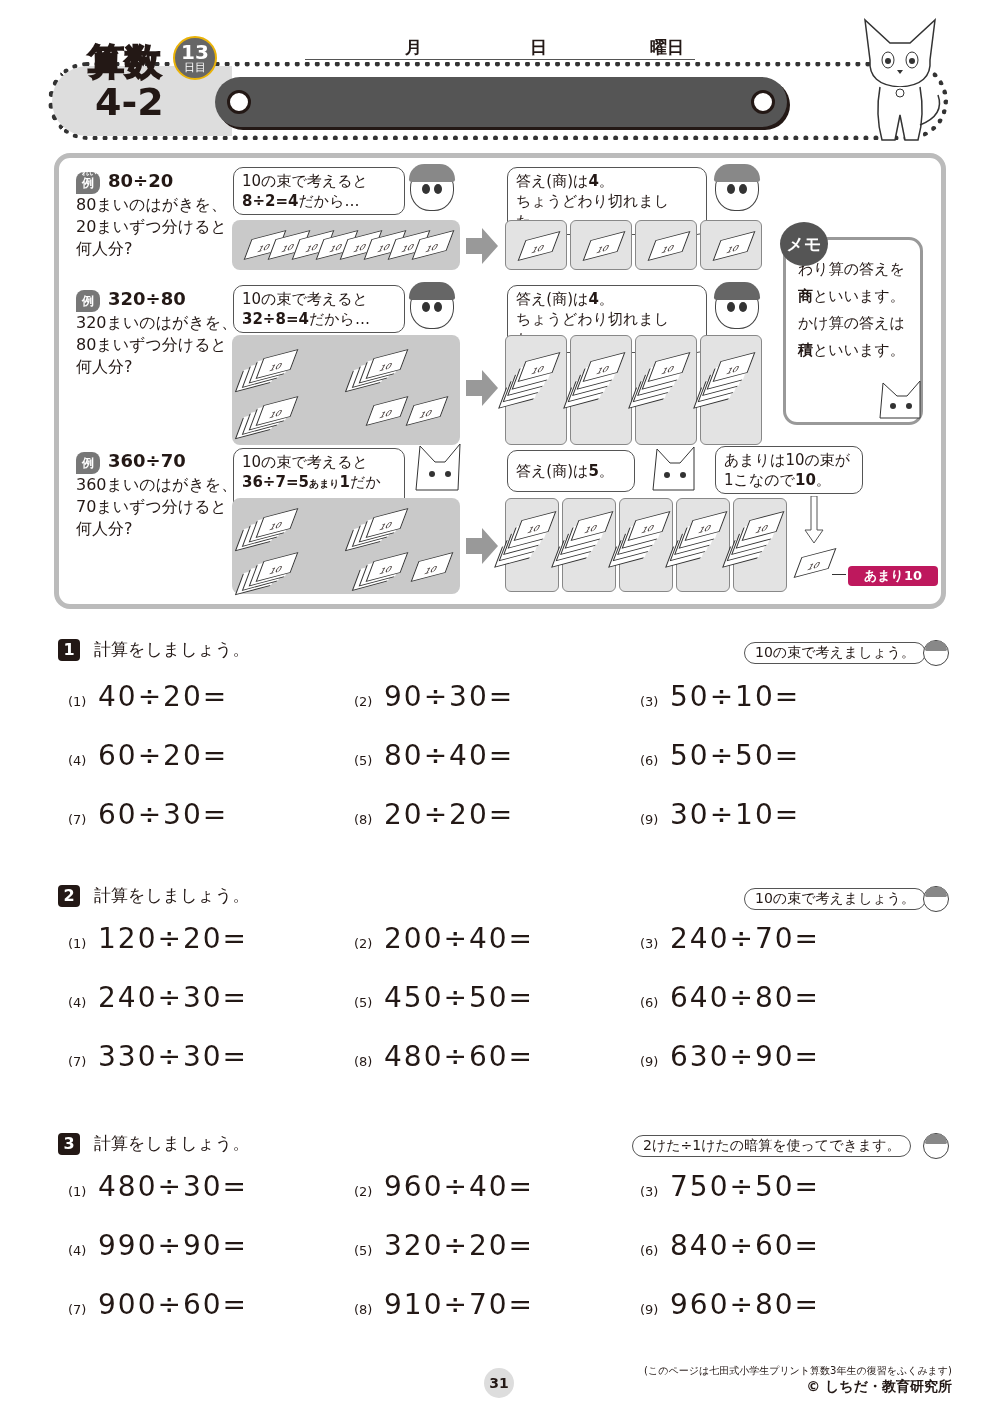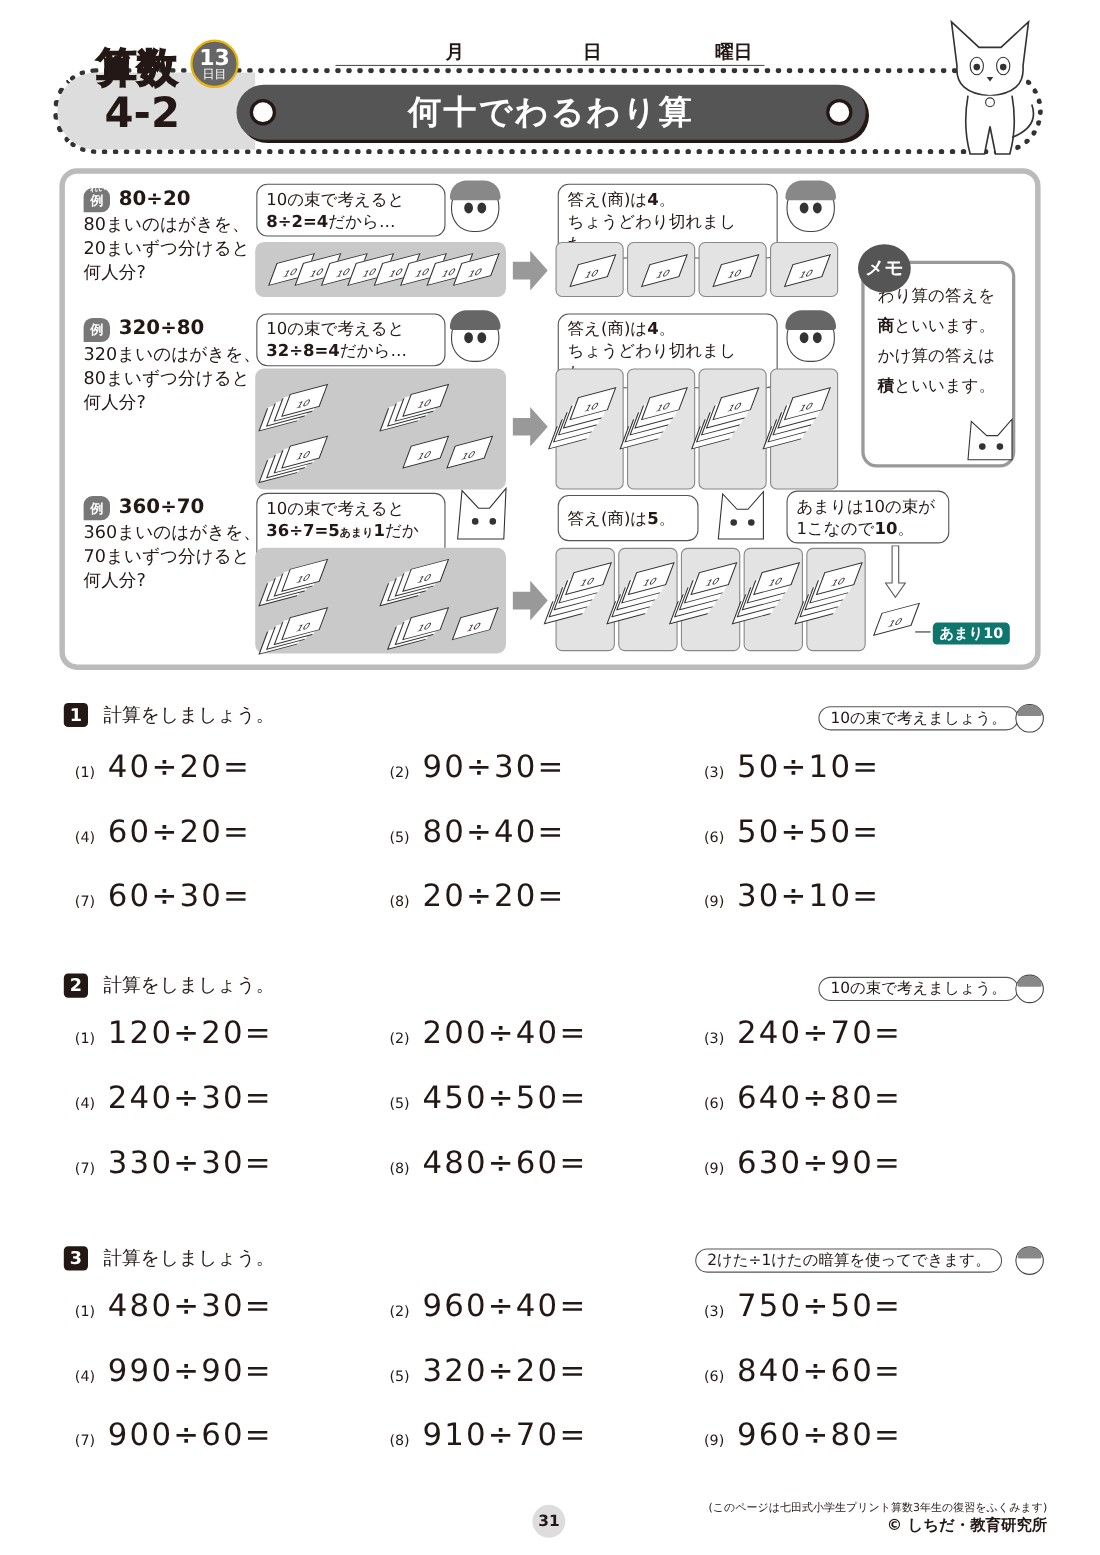--- a/index.html
+++ b/index.html
@@ -30,21 +30,21 @@
 .gray-panel{position:absolute;background:#c9c9c9;border-radius:8px}
 .cell{position:absolute;background:#e3e3e3;border:1.5px solid #888;border-radius:6px}
 .card{position:absolute;width:30px;height:22px;border:1px solid #333;background:#fff;transform:skewX(-35deg) rotate(-18deg);font-size:8px;text-align:center;line-height:28px;font-style:italic}
 .arrow-r{position:absolute;width:32px;height:36px}
 .face{position:absolute;width:44px;height:46px;border:1.5px solid #444;border-radius:50% 50% 45% 45%;background:#fff}
 .face .e1,.face .e2{position:absolute;top:18px;width:8px;height:10px;border-radius:50%;background:#333}
 .face .e1{left:11px}.face .e2{right:11px}
 .face .hair{position:absolute;top:-2px;left:-2px;width:46px;height:18px;background:#888;border-radius:22px 22px 4px 4px}
 .memo{position:absolute;left:783px;top:237px;width:140px;height:188px;border:3px solid #999;border-radius:14px;background:#fff;padding:16px 0 0 12px;font-size:15px;line-height:27px}
 .memo-badge{position:absolute;left:780px;top:222px;width:48px;height:44px;border-radius:50%;background:#555;color:#fff;font-size:17px;font-weight:bold;text-align:center;line-height:44px}
-.rem-label{position:absolute;left:848px;top:566px;background:#0f766e;color:#fff;font-size:13px;font-weight:bold;padding:1px 6px;border-radius:4px}
+.rem-label{position:absolute;left:848px;top:566px;background:#be185d;color:#fff;font-size:13px;font-weight:bold;padding:1px 16px;border-radius:4px}
 
 .sec-head{position:absolute;left:58px;font-size:17px;display:flex;align-items:center}
 .sec-num{display:inline-block;width:22px;height:22px;background:#231815;color:#fff;font-weight:bold;font-size:16px;text-align:center;line-height:22px;border-radius:4px;margin-right:14px}
 .hint{position:absolute;font-size:14px;border:1.5px solid #555;border-radius:14px;padding:1px 10px;background:#fff;display:flex;align-items:center}
 .hint-face{position:absolute;width:26px;height:26px;border:1.2px solid #444;border-radius:50%;background:#fff}
 .hint-face::before{content:"";position:absolute;left:1px;top:0;width:22px;height:10px;background:#888;border-radius:12px 12px 2px 2px}
 .prob{position:absolute;display:flex;align-items:baseline}
 .prob .pn{font-size:13px;width:30px;color:#231815}
 .prob .ex-t{font-size:28px;letter-spacing:2px;font-family:"DejaVu Sans",sans-serif}
 .page-num{position:absolute;left:484px;top:1368px;width:30px;height:30px;border-radius:50%;background:#ddd;text-align:center;line-height:30px;font-weight:bold;font-size:14px}
@@ -63,21 +63,20 @@
     <span class="u">日目</span>
   </div>
   <div class="unit">4-2</div>
   <div class="date-line">
     <span style="left:100px">月</span>
     <span style="left:225px">日</span>
     <span style="left:345px">曜日</span>
   </div>
   <div class="title-bar">
     <span class="ring" style="left:12px"></span>
-    <span class="title-text">何十でわるわり算</span>
     <span class="ring" style="right:12px"></span>
   </div>
   <svg class="mascot" viewBox="0 0 100 140">
     <path d="M20 45 L15 5 L40 28 L60 28 L85 5 L80 45 Q82 70 50 72 Q18 70 20 45Z" fill="#fff" stroke="#333" stroke-width="1.5"></path>
     <ellipse cx="38" cy="45" rx="6" ry="8" fill="#fff" stroke="#333"></ellipse>
       <circle cx="38" cy="46" r="3" fill="#333"></circle>
     <ellipse cx="62" cy="45" rx="6" ry="8" fill="#fff" stroke="#333"></ellipse>
       <circle cx="62" cy="46" r="3" fill="#333"></circle>
     <path d="M47 55 L53 55 L50 59Z" fill="#333"></path>
     <path d="M30 72 Q25 100 32 125 L45 125 L50 100 L55 125 L68 125 Q75 100 70 72" fill="#fff" stroke="#333" stroke-width="1.5"></path>

